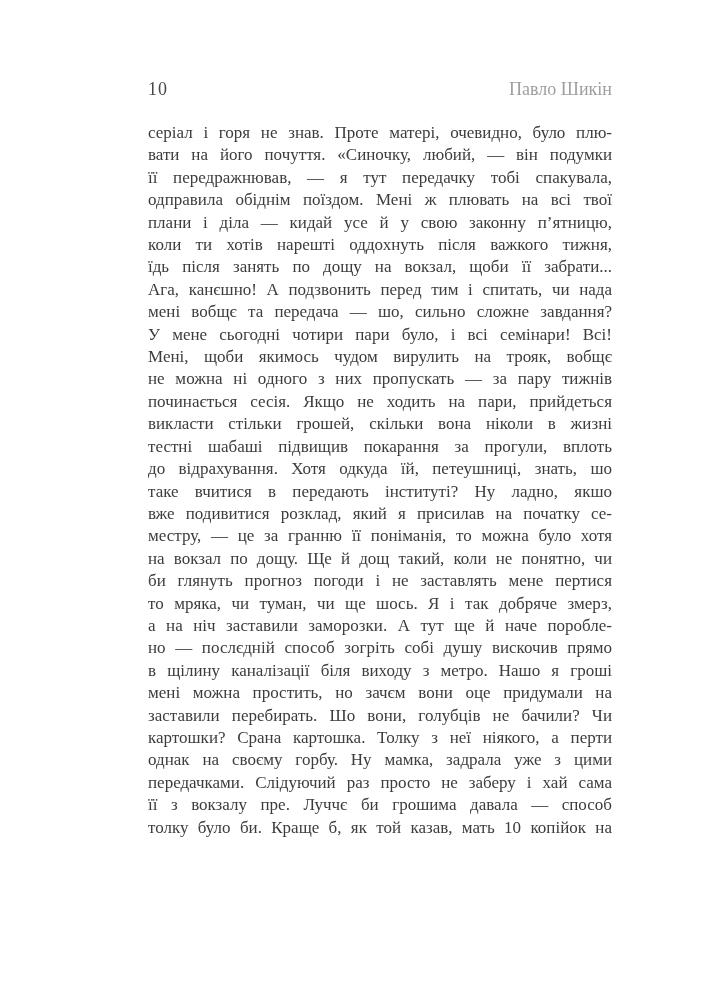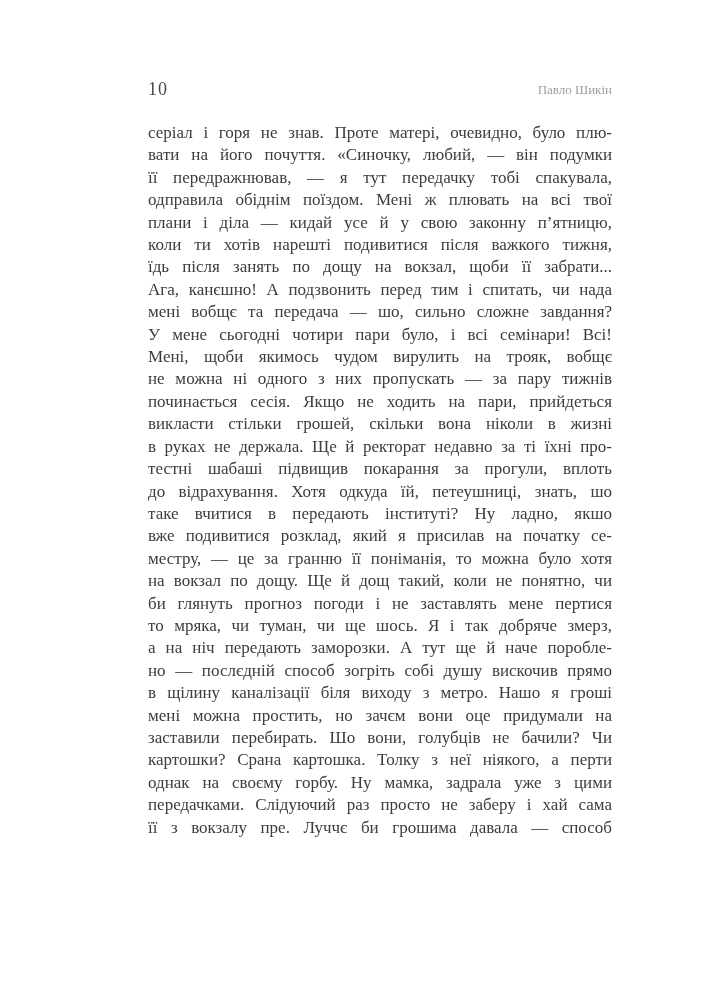--- a/index.html
+++ b/index.html
@@ -24,21 +24,21 @@
     justify-content: space-between;
     align-items: center;
     margin-top: 9px;
   }
   .page-num {
     font-size: 18px;
     letter-spacing: 1px;
     color: var(--pagenum, #474747);
   }
   .author {
-    font-size: 13px;
+    font-size: 18px;
     color: var(--headergray, #9e9e9e);
   }
   .text-block {
     position: absolute;
     left: 148px;
     top: 122px;
     width: 464px;
     color: var(--text, #3c3c3c);
     font-size: 17px;
     line-height: 22.4px;
@@ -57,41 +57,41 @@
     <span class="page-num">10</span>
     <span class="author">Павло Шикін</span>
   </div>
 
   <div class="text-block">
     <div class="line">серіал і горя не знав. Проте матері, очевидно, було плю-</div>
     <div class="line">вати на його почуття. «Синочку, любий, — він подумки</div>
     <div class="line">її передражнював, — я тут передачку тобі спакувала,</div>
     <div class="line">одправила обіднім поїздом. Мені ж плювать на всі твої</div>
     <div class="line">плани і діла — кидай усе й у свою законну п’ятницю,</div>
-    <div class="line">коли ти хотів нарешті подивитися після важкого тижня,</div>
+    <div class="line">коли ти хотів нарешті оддохнуть після важкого тижня,</div>
     <div class="line">їдь після занять по дощу на вокзал, щоби її забрати...</div>
     <div class="line">Ага, канєшно! А подзвонить перед тим і спитать, чи нада</div>
     <div class="line">мені вобщє та передача — шо, сильно сложне завдання?</div>
     <div class="line">У мене сьогодні чотири пари було, і всі семінари! Всі!</div>
     <div class="line">Мені, щоби якимось чудом вирулить на трояк, вобщє</div>
     <div class="line">не можна ні одного з них пропускать — за пару тижнів</div>
     <div class="line">починається сесія. Якщо не ходить на пари, прийдеться</div>
     <div class="line">викласти стільки грошей, скільки вона ніколи в жизні</div>
-    <div class="line">в руках не держала. Ще й ректорат недавно за ті їхні про-</div>
     <div class="line">тестні шабаші підвищив покарання за прогули, вплоть</div>
     <div class="line">до відрахування. Хотя одкуда їй, петеушниці, знать, шо</div>
     <div class="line">таке вчитися в передають інституті? Ну ладно, якшо</div>
     <div class="line">вже подивитися розклад, який я присилав на початку се-</div>
     <div class="line">местру, — це за гранню її поніманія, то можна було хотя</div>
     <div class="line">на вокзал по дощу. Ще й дощ такий, коли не понятно, чи</div>
     <div class="line">би глянуть прогноз погоди і не заставлять мене пертися</div>
     <div class="line">то мряка, чи туман, чи ще шось. Я і так добряче змерз,</div>
-    <div class="line">а на ніч передають заморозки. А тут ще й наче поробле-</div>
+    <div class="line">а на ніч заставили заморозки. А тут ще й наче поробле-</div>
     <div class="line">но — послєдній способ зогріть собі душу вискочив прямо</div>
     <div class="line">в щілину каналізації біля виходу з метро. Нашо я гроші</div>
     <div class="line">мені можна простить, но зачєм вони оце придумали на</div>
     <div class="line">заставили перебирать. Шо вони, голубців не бачили? Чи</div>
     <div class="line">картошки? Срана картошка. Толку з неї ніякого, а перти</div>
     <div class="line">однак на своєму горбу. Ну мамка, задрала уже з цими</div>
     <div class="line">передачками. Слідуючий раз просто не заберу і хай сама</div>
     <div class="line">її з вокзалу пре. Луччє би грошима давала — способ</div>
+    <div class="line">толку було би. Краще б, як той казав, мать 10 копійок на</div>
   </div>
 </div>
 
 </body></html>

